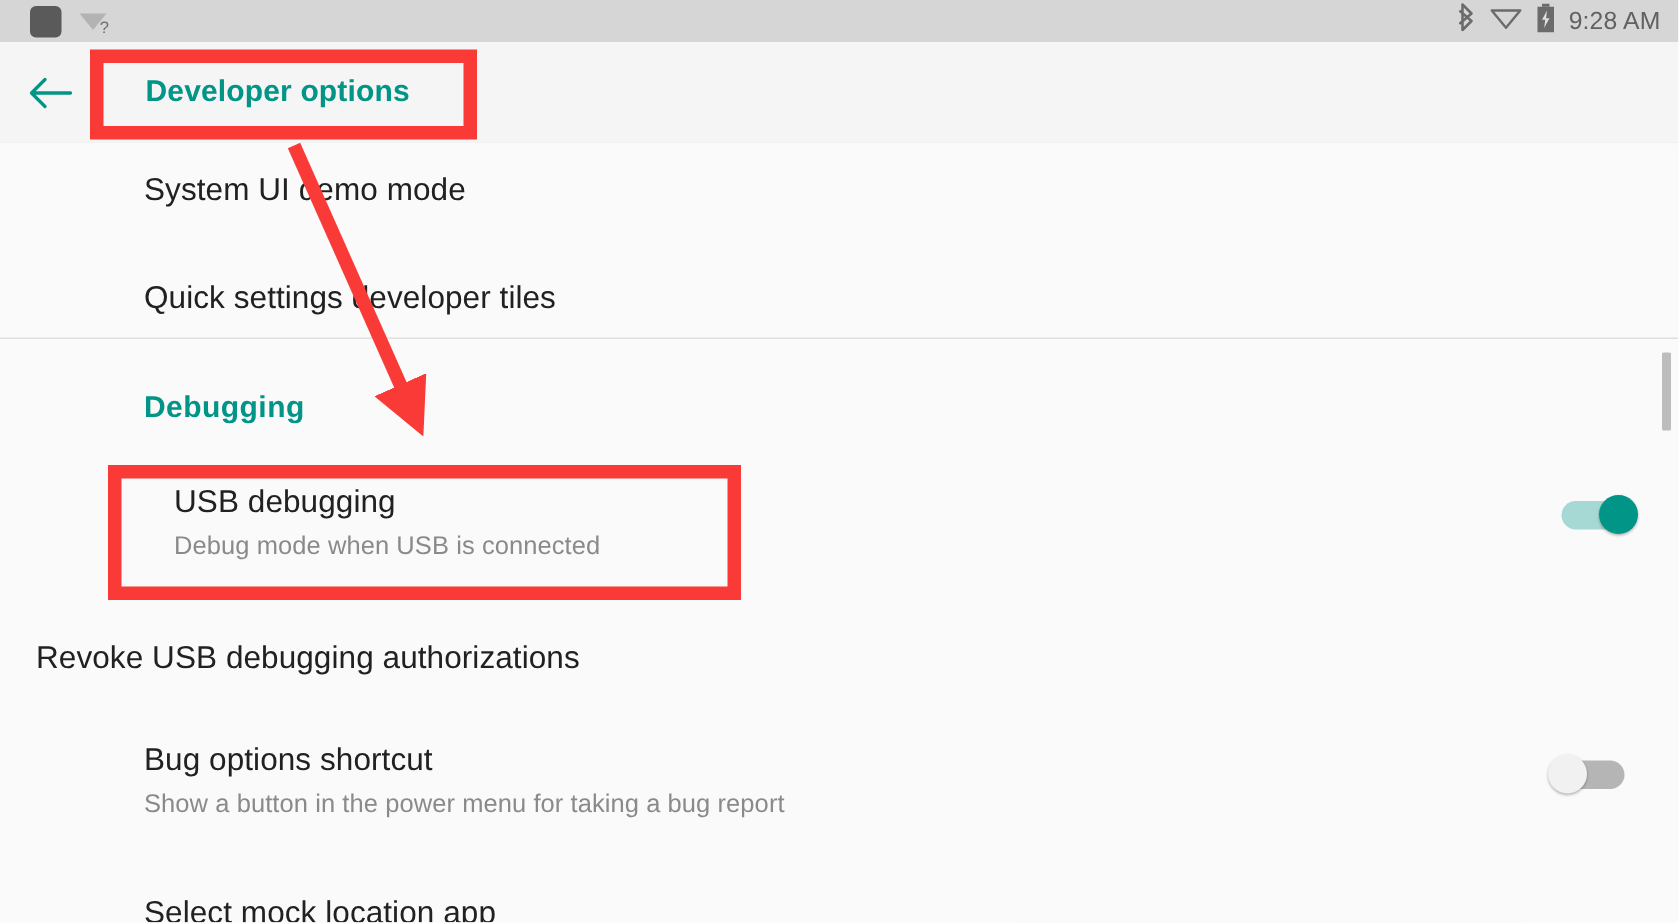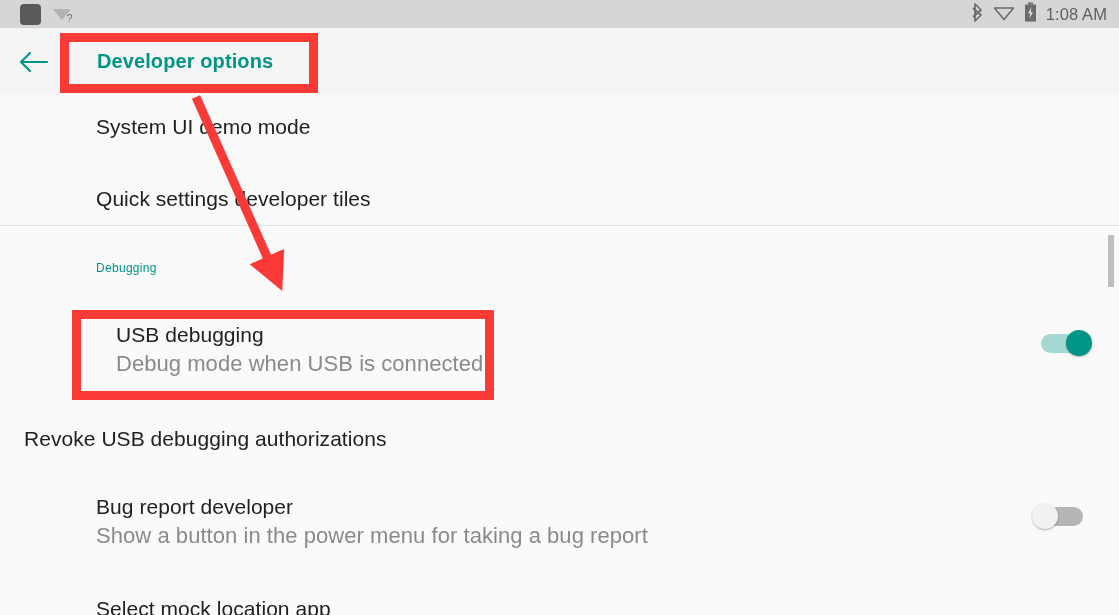--- a/index.html
+++ b/index.html
@@ -114,31 +114,31 @@
     align-items: center;
   }
   .row-texts { flex: 1 1 auto; }
   .row-title {
     font-size: 21px;
     color: #212121;
     line-height: 26px;
     letter-spacing: 0.05px;
   }
   .row-summary {
-    font-size: 22px;
+    font-size: 17px;
     color: #8a8a8a;
     line-height: 24px;
     margin-top: 4px;
     letter-spacing: 0.05px;
   }
   .section-header {
     position: absolute;
     left: 96px;
-    font-size: 12px;
-    font-weight: normal;
+    font-size: 20px;
+    font-weight: bold;
     color: #009587;
     letter-spacing: 0.3px;
   }
   .divider {
     position: absolute;
     left: 0;
     width: 1119px;
     height: 1px;
     background: #e0e0e0;
   }
@@ -222,21 +222,21 @@
           <path d="M1.5 4 L20.5 4 L11 15.5 Z" fill="none" stroke="#6b6b6b" stroke-width="1.6" stroke-linejoin="round"></path>
         </svg>
       </span>
       <span>
         <svg width="13" height="20" viewBox="0 0 13 20">
           <rect x="4" y="0.5" width="5" height="2" fill="#6b6b6b"></rect>
           <rect x="1" y="2.5" width="11" height="17" fill="#6b6b6b"></rect>
           <path d="M7.4 5 L4 11.2 L6.2 11.2 L5.4 16.6 L9 10.2 L6.7 10.2 Z" fill="#e0e0e0"></path>
         </svg>
       </span>
-      <span id="status-clock">1:08 AM</span>
+      <span id="status-clock">9:28 AM</span>
     </div>
   </div>
 
   <div id="app-bar">
     <div id="back-button">
       <svg width="30" height="24" viewBox="0 0 30 24">
         <path d="M28 12 L3 12 M11 3 L2 12 L11 21" stroke="#009587" stroke-width="2.2" fill="none" stroke-linecap="round" stroke-linejoin="round"></path>
       </svg>
     </div>
     <div id="page-title">Developer options</div>
@@ -273,21 +273,21 @@
     </div>
 
     <div class="list-row" style="top:320px;height:48px;padding-left:24px;">
       <div class="row-texts">
         <div class="row-title">Revoke USB debugging authorizations</div>
       </div>
     </div>
 
     <div class="list-row" style="top:390px;height:72px;">
       <div class="row-texts">
-        <div class="row-title">Bug report developer</div>
+        <div class="row-title">Bug options shortcut</div>
         <div class="row-summary">Show a button in the power menu for taking a bug report</div>
       </div>
     </div>
     <div class="toggle off" style="top:405px;left:1032px;">
       <div class="track"></div>
       <div class="thumb"></div>
     </div>
 
     <div class="list-row" style="top:490px;height:48px;">
       <div class="row-texts">

